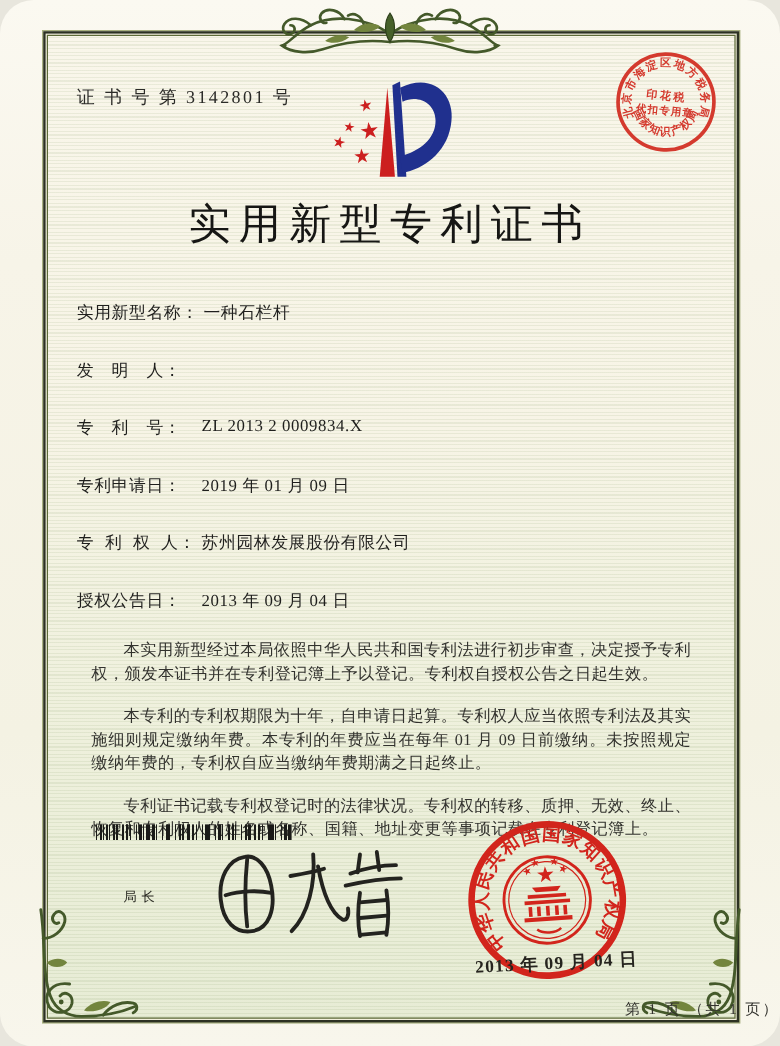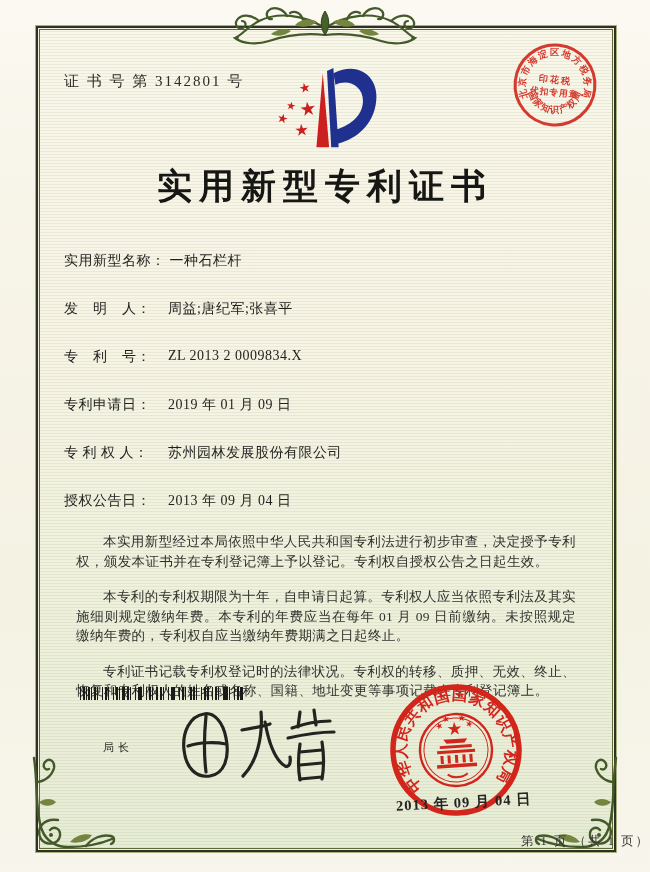--- a/index.html
+++ b/index.html
@@ -1,35 +1,36 @@
 <!DOCTYPE html>
 <html><head>
 <meta charset="utf-8">
 <style>
   html,body{margin:0;padding:0;background:#e8e6dd;}
   .stage{
     position:relative;width:650px;height:872px;overflow:hidden;margin:0 auto;
     background:linear-gradient(180deg,#fbf9f1 0%,#f7f4e8 25%,#f4f2e3 70%,#f8f6ec 100%);
     font-family:"Liberation Serif","DejaVu Serif",serif;
+    border-radius:28px;
   }
   .frame{
     position:absolute;left:36px;top:26px;width:576px;height:822px;
     border:2px solid #2c3122;
     box-shadow:0 0 0 1px #a8b080, inset 0 0 0 1px #f3f0de, inset 0 0 0 2px #5d6a38;
     background:
       repeating-linear-gradient(180deg, rgba(122,148,92,0.12) 0px, rgba(122,148,92,0.12) 1px, rgba(0,0,0,0) 1px, rgba(0,0,0,0) 3px),
       linear-gradient(180deg,#f9f6ea 0%,#f7f4e6 40%,#eef0dc 72%,#e7ecd5 100%);
   }
   .cert-no{position:absolute;left:64px;top:72px;font-size:15px;letter-spacing:2px;color:#2b2b28;}
   .logo{position:absolute;left:272px;top:56px;width:110px;height:100px;}
   .title{position:absolute;left:0;top:163px;width:650px;text-align:center;
-    font-size:35px;font-weight:700;letter-spacing:7px;color:#161614;}
+    font-size:35px;font-weight:400;letter-spacing:7px;color:#161614;}
   .fields{position:absolute;left:64px;top:252px;width:500px;}
   .field-row{display:flex;margin-bottom:28px;height:20px;font-size:14px;color:#1f1f1d;letter-spacing:0.5px;white-space:nowrap;}
-  .field-label{min-width:100px;}
+  .field-label{min-width:100px;font-family:Liberation Mono, monospace;}
   .field-value{margin-left:4px;text-align:right;}
   .paras{position:absolute;left:60px;top:516px;width:532px;font-size:13.5px;
     line-height:19.5px;color:#32322e;letter-spacing:0.4px;text-align:justify;}
   .paras p{margin:16px;text-indent:2em;}
   .barcode{position:absolute;left:80px;top:687px;width:163px;height:13px;
     background:
       repeating-linear-gradient(90deg,#1a1a18 0 1px,rgba(0,0,0,0) 1px 3px,#1a1a18 3px 5px,rgba(0,0,0,0) 5px 6px,#1a1a18 6px 7px,rgba(0,0,0,0) 7px 11px),
       repeating-linear-gradient(90deg,rgba(0,0,0,0) 0 8px,#1a1a18 8px 10px,rgba(0,0,0,0) 10px 17px);
   }
   .sig-label{position:absolute;left:103px;top:740px;font-size:11px;letter-spacing:4px;color:#26261f;}
@@ -124,21 +125,20 @@
 
   <div class="title">实用新型专利证书</div>
 
   <div class="fields">
     <div class="field-row">
       <span class="field-label">实用新型名称：</span>
       <span class="field-value">一种石栏杆</span>
     </div>
     <div class="field-row">
       <span class="field-label">发　明　人：</span>
-      <span class="field-value">周益;唐纪军;张喜平</span>
     </div>
     <div class="field-row">
       <span class="field-label">专　利　号：</span>
       <span class="field-value">ZL 2013 2 0009834.X</span>
     </div>
     <div class="field-row">
       <span class="field-label">专利申请日：</span>
       <span class="field-value">2019 年 01 月 09 日</span>
     </div>
     <div class="field-row">

